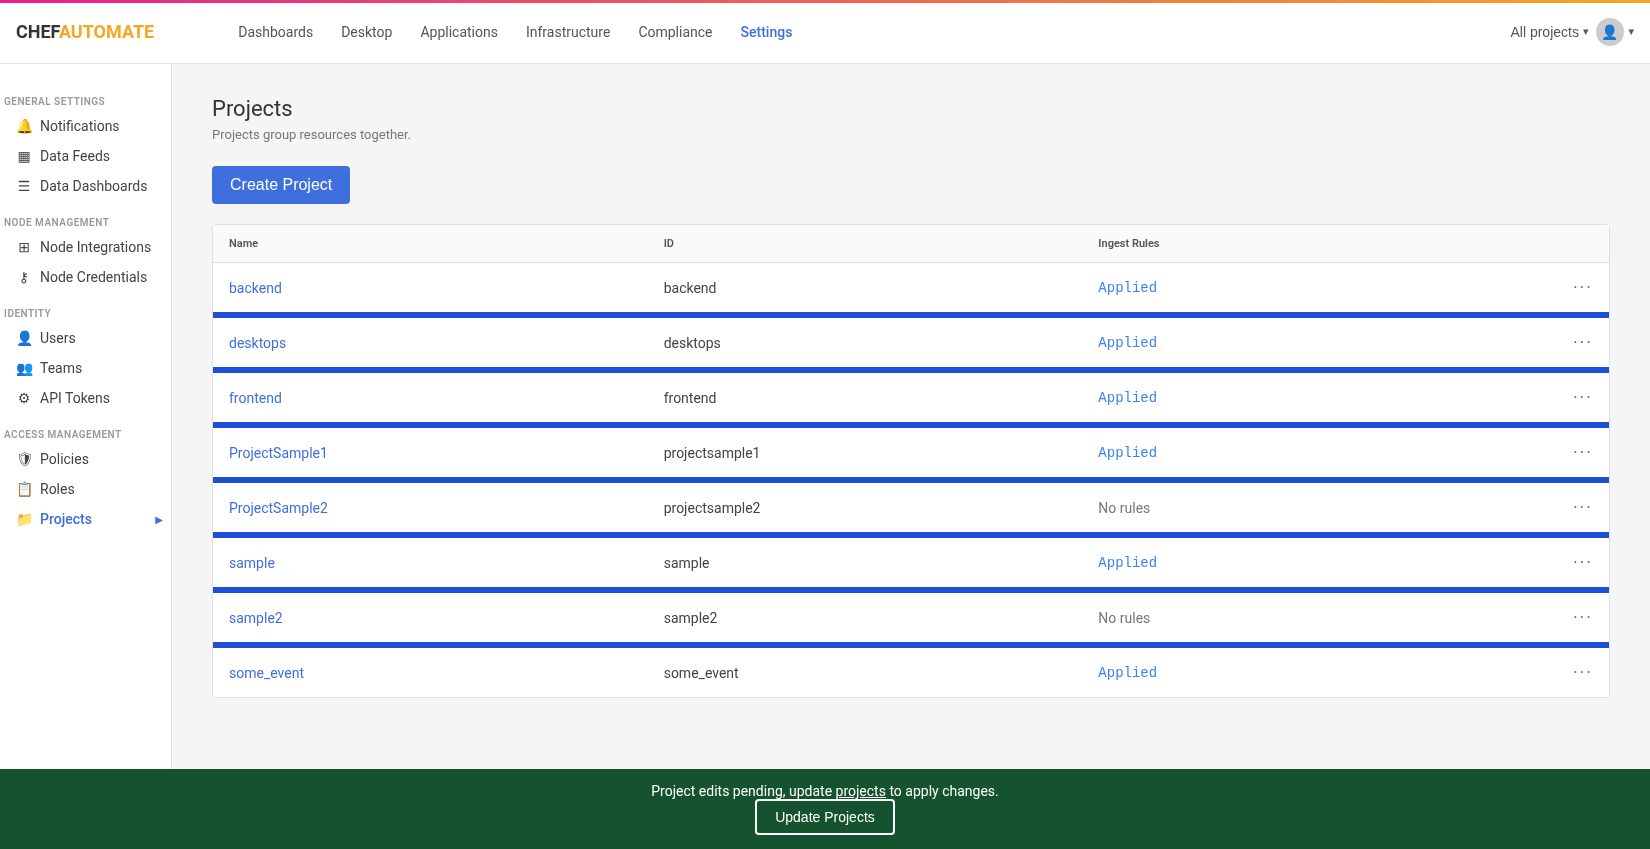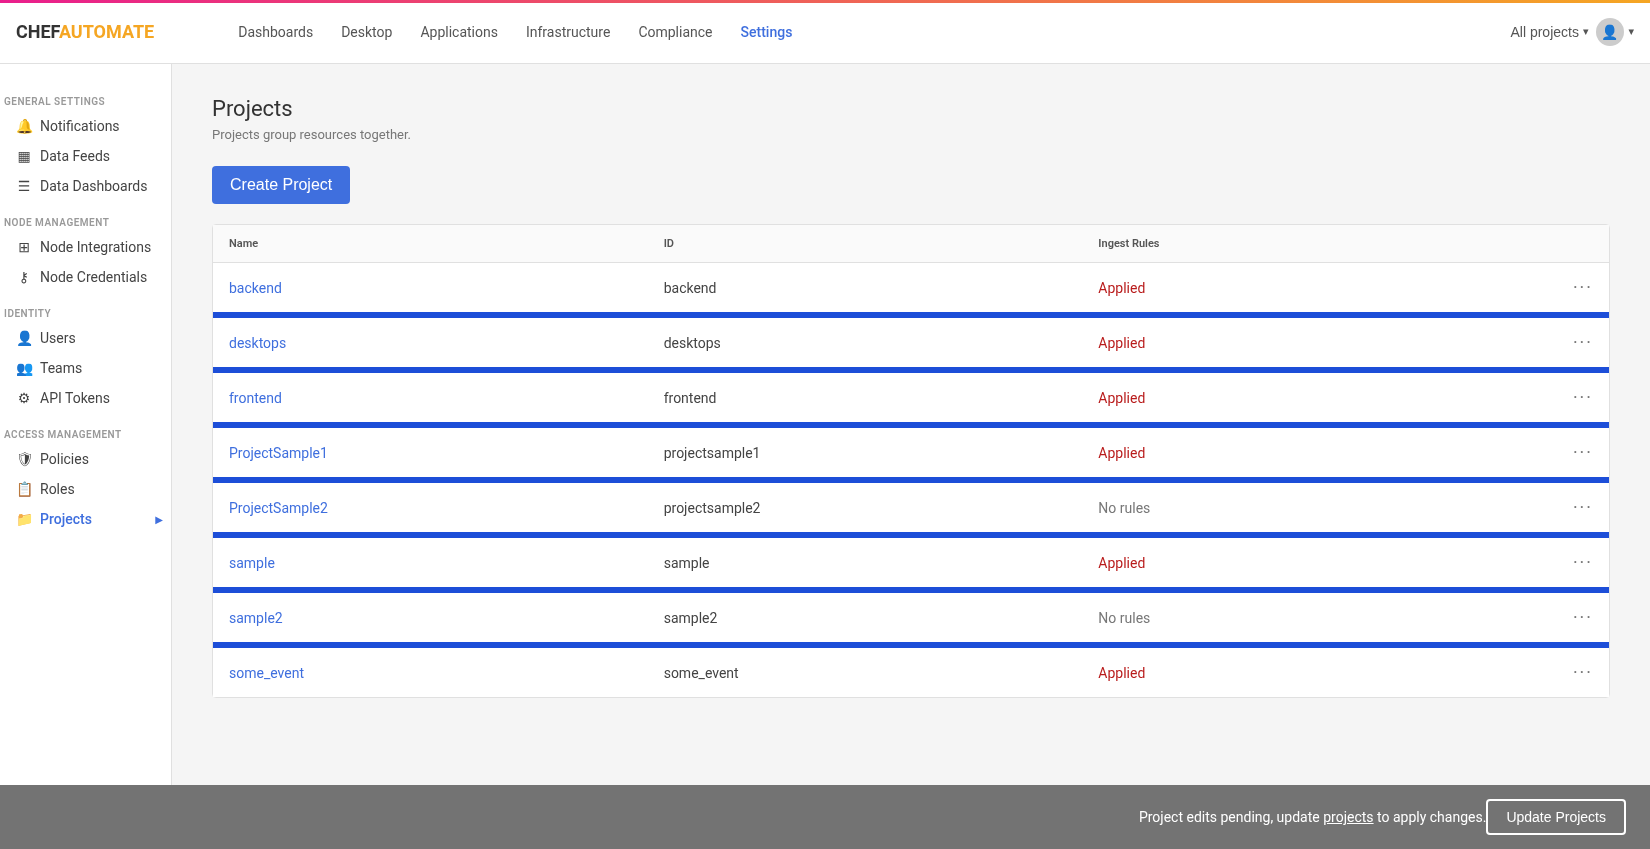--- a/index.html
+++ b/index.html
@@ -179,42 +179,43 @@
       display: grid;
       grid-template-columns: 1fr 1fr 1fr 60px;
       padding: 14px 16px;
       border-bottom: 6px solid #1d4ed8;
       align-items: center;
       background: #fff;
     }
     .table-row:last-child { border-bottom: none; }
     .table-cell { font-size: 14px; color: #444; }
     .table-cell.link { color: #3f6fde; cursor: pointer; text-decoration: none; }
-    .table-cell.applied { color: #b91c1c; }
+    .table-cell.applied { color: #3b82f6; font-family: Liberation Mono, monospace; }
     .table-cell.no-rules { color: #777; }
     .table-cell.actions {
       display: flex;
       justify-content: flex-end;
       align-items: center;
       color: #777;
       cursor: pointer;
       font-size: 18px;
       letter-spacing: 2px;
     }
 
     
     .footer {
-      background: #737373;
+      background: #14532d;
       color: #fff;
       padding: 14px 24px;
       display: flex;
       align-items: center;
-      justify-content: flex-end;
+      justify-content: space-between;
       flex-shrink: 0;
       font-size: 14px;
+      flex-direction: column;
     }
     .footer-link {
       color: #fff;
       text-decoration: underline;
       cursor: pointer;
     }
     .footer-btn {
       background: transparent;
       color: #fff;
       border: 2px solid #fff;

